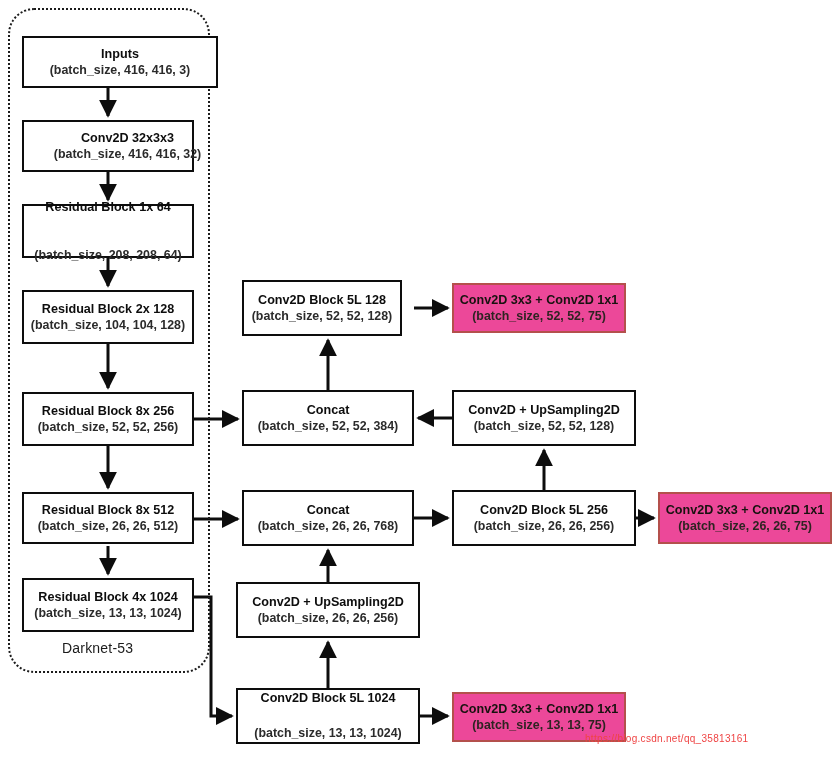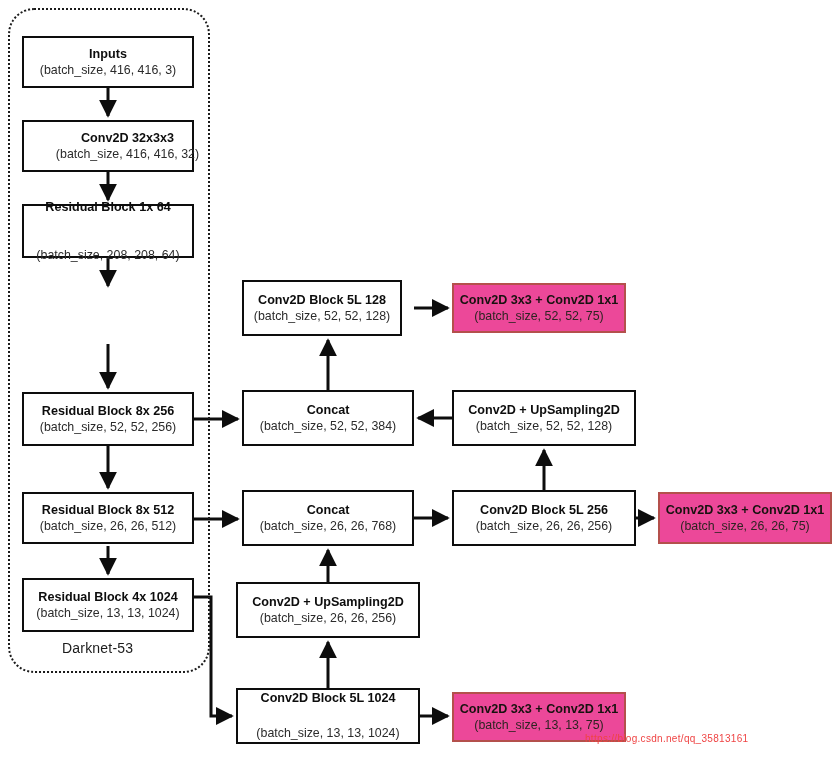--- a/index.html
+++ b/index.html
@@ -57,21 +57,21 @@
     border-width: 2px;
   }
   .node .t1 {
     font-size: 12.6px;
     font-weight: bold;
     color: #0d0d0d;
     white-space: nowrap;
   }
   .node .t2 {
     font-size: 12.4px;
-    font-weight: normal;
+    font-weight: bold;
     color: #2b2b2b;
     white-space: nowrap;
     margin-top: 1px;
   }
   .node.pink .t1 { color: #17120f; }
   .node.pink .t2 { color: #2e2422; }
   .watermark {
     position: absolute;
     left: 585px;
     top: 733px;
@@ -118,35 +118,39 @@
       <path d="M 636 518 L 654 518"></path>
       <path d="M 414 308 L 448 308"></path>
 
       <path d="M 452 418 L 418 418"></path>
     </g>
   </svg>
 
   <div class="group-box" style="left:8px; top:8px; width:202px; height:665px;"></div>
   <div class="group-label" style="left:62px; top:640px;">Darknet-53</div>
 
-  <div class="node" style="left:22px; top:36px; width:172px; height:52px;">
+  <div class="node" style="left:22px; top:36px; width:196px; height:52px;">
     <span class="t1">Inputs</span>
     <span class="t2">(batch_size, 416, 416, 3)</span>
   </div>
 
   <div class="node" style="left:22px; top:120px; width:172px; height:52px;padding-left:39px;">
     <span class="t1">Conv2D 32x3x3</span>
     <span class="t2">(batch_size, 416, 416, 32)</span>
   </div>
 
   <div class="node" style="left:22px; top:204px; width:172px; height:54px;gap:32px;">
     <span class="t1">Residual Block 1x  64</span>
     <span class="t2">(batch_size, 208, 208, 64)</span>
   </div>
 
+  <div class="node" style="left:22px; top:290px; width:172px; height:54px;">
+    <span class="t1">Residual Block 2x  128</span>
+    <span class="t2">(batch_size, 104, 104, 128)</span>
+  </div>
 
   <div class="node" style="left:22px; top:392px; width:172px; height:54px;">
     <span class="t1">Residual Block 8x  256</span>
     <span class="t2">(batch_size, 52, 52, 256)</span>
   </div>
 
   <div class="node" style="left:22px; top:492px; width:172px; height:52px;">
     <span class="t1">Residual Block 8x  512</span>
     <span class="t2">(batch_size, 26, 26, 512)</span>
   </div>

